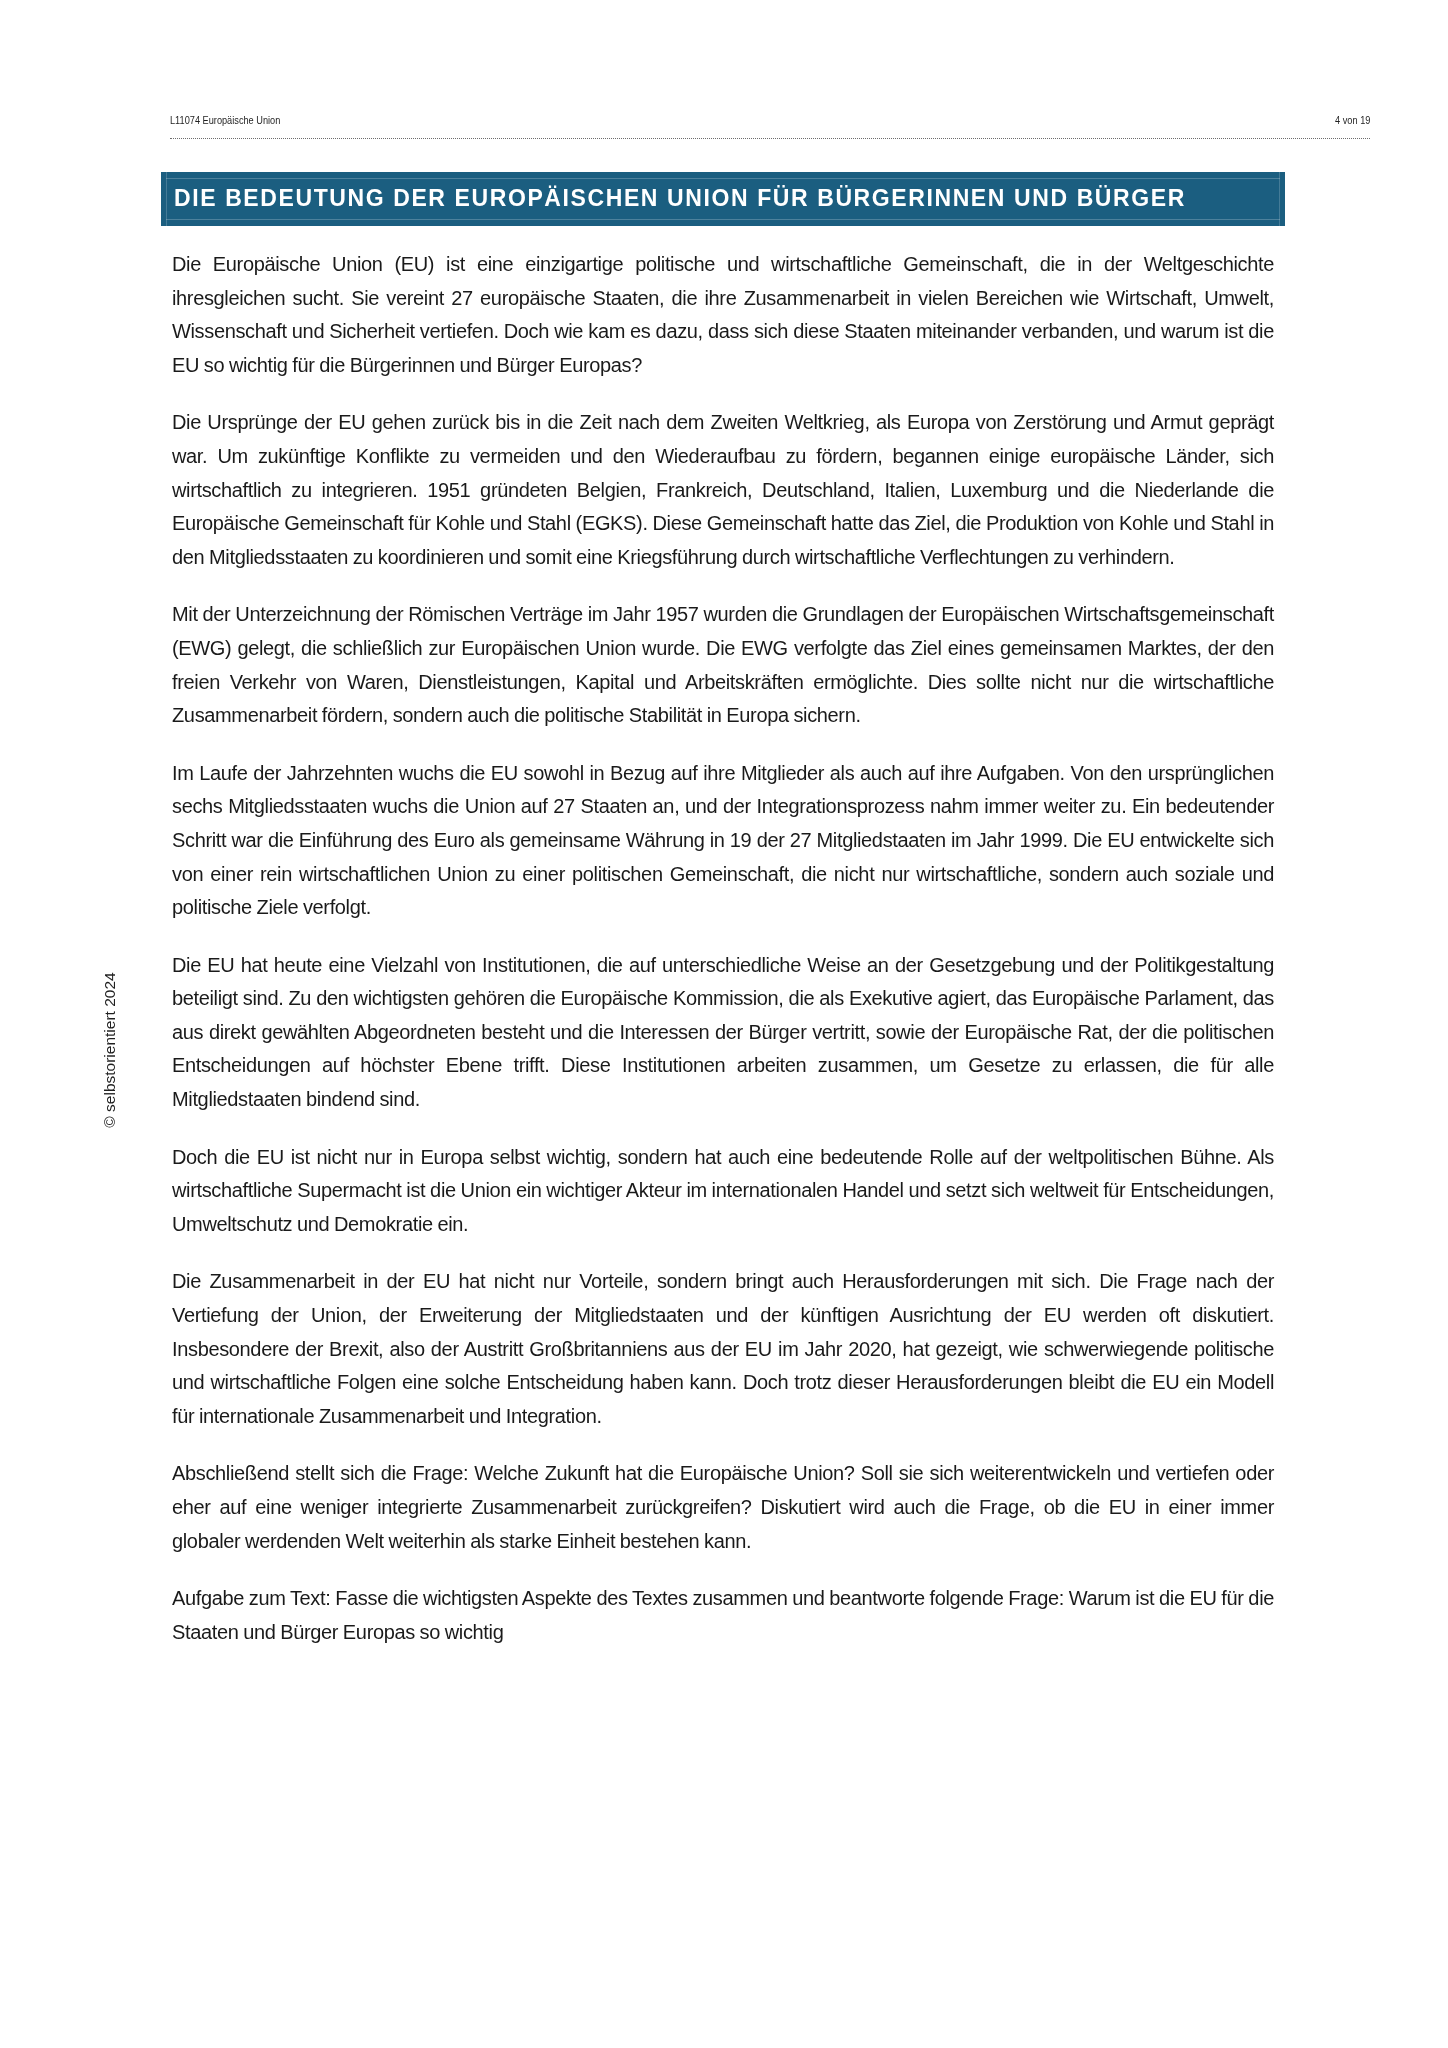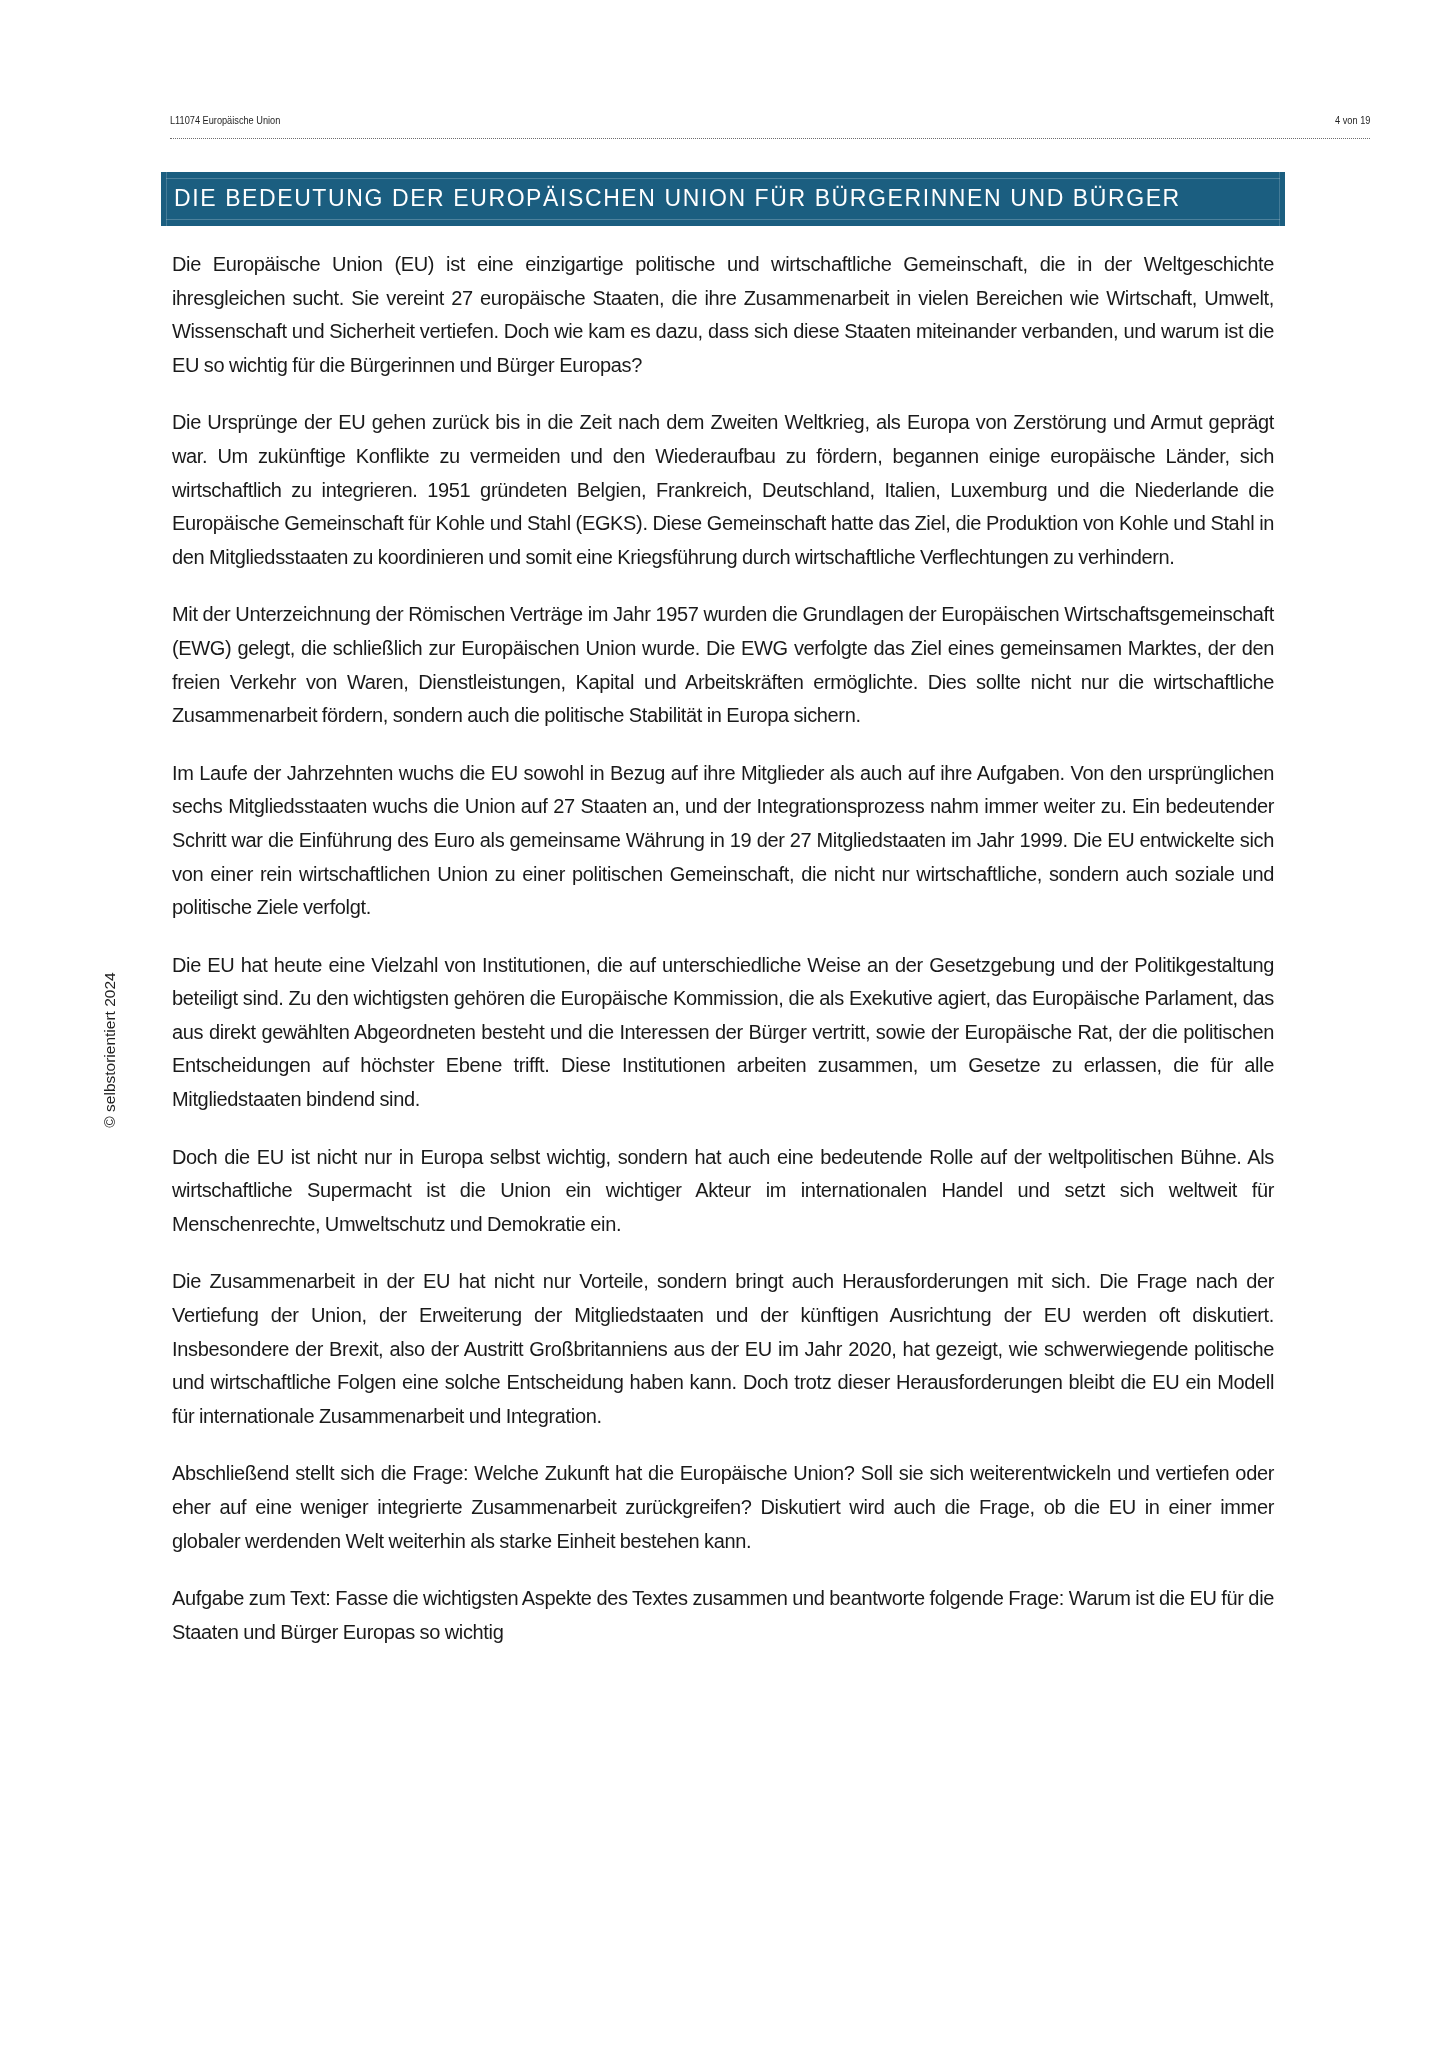--- a/index.html
+++ b/index.html
@@ -64,21 +64,21 @@
       border-left: 1px solid rgba(255,255,255,0.18);
       border-right: 1px solid rgba(255,255,255,0.18);
       pointer-events: none;
     }
     .title-bar h1 {
       margin: 0;
       position: absolute;
       left: 13px;
       top: 13px;
       font-size: 23px;
-      font-weight: normal;
+      font-weight: bold;
       letter-spacing: 1.6px;
       color: #ffffff;
       white-space: nowrap;
     }
     .body-text {
       position: absolute;
       left: 172px;
       top: 248px;
       width: 1102px;
     }
@@ -115,19 +115,19 @@
 <div class="title-bar">
   <h1>DIE BEDEUTUNG DER EUROPÄISCHEN UNION FÜR BÜRGERINNEN UND BÜRGER</h1>
 </div>
 
 <div class="body-text">
   <p>Die Europäische Union (EU) ist eine einzigartige politische und wirtschaftliche Gemeinschaft, die in der Weltgeschichte ihresgleichen sucht. Sie vereint 27 europäische Staaten, die ihre Zusammenarbeit in vielen Bereichen wie Wirtschaft, Umwelt, Wissenschaft und Sicherheit vertiefen. Doch wie kam es dazu, dass sich diese Staaten miteinander verbanden, und warum ist die EU so wichtig für die Bürgerinnen und Bürger Europas?</p>
   <p>Die Ursprünge der EU gehen zurück bis in die Zeit nach dem Zweiten Weltkrieg, als Europa von Zerstörung und Armut geprägt war. Um zukünftige Konflikte zu vermeiden und den Wiederaufbau zu fördern, begannen einige europäische Länder, sich wirtschaftlich zu integrieren. 1951 gründeten Belgien, Frankreich, Deutschland, Italien, Luxemburg und die Niederlande die Europäische Gemeinschaft für Kohle und Stahl (EGKS). Diese Gemeinschaft hatte das Ziel, die Produktion von Kohle und Stahl in den Mitgliedsstaaten zu koordinieren und somit eine Kriegsführung durch wirtschaftliche Verflechtungen zu verhindern.</p>
   <p>Mit der Unterzeichnung der Römischen Verträge im Jahr 1957 wurden die Grundlagen der Europäischen Wirtschaftsgemeinschaft (EWG) gelegt, die schließlich zur Europäischen Union wurde. Die EWG verfolgte das Ziel eines gemeinsamen Marktes, der den freien Verkehr von Waren, Dienstleistungen, Kapital und Arbeitskräften ermöglichte. Dies sollte nicht nur die wirtschaftliche Zusammenarbeit fördern, sondern auch die politische Stabilität in Europa sichern.</p>
   <p>Im Laufe der Jahrzehnten wuchs die EU sowohl in Bezug auf ihre Mitglieder als auch auf ihre Aufgaben. Von den ursprünglichen sechs Mitgliedsstaaten wuchs die Union auf 27 Staaten an, und der Integrationsprozess nahm immer weiter zu. Ein bedeutender Schritt war die Einführung des Euro als gemeinsame Währung in 19 der 27 Mitgliedstaaten im Jahr 1999. Die EU entwickelte sich von einer rein wirtschaftlichen Union zu einer politischen Gemeinschaft, die nicht nur wirtschaftliche, sondern auch soziale und politische Ziele verfolgt.</p>
   <p>Die EU hat heute eine Vielzahl von Institutionen, die auf unterschiedliche Weise an der Gesetzgebung und der Politikgestaltung beteiligt sind. Zu den wichtigsten gehören die Europäische Kommission, die als Exekutive agiert, das Europäische Parlament, das aus direkt gewählten Abgeordneten besteht und die Interessen der Bürger vertritt, sowie der Europäische Rat, der die politischen Entscheidungen auf höchster Ebene trifft. Diese Institutionen arbeiten zusammen, um Gesetze zu erlassen, die für alle Mitgliedstaaten bindend sind.</p>
-  <p>Doch die EU ist nicht nur in Europa selbst wichtig, sondern hat auch eine bedeutende Rolle auf der weltpolitischen Bühne. Als wirtschaftliche Supermacht ist die Union ein wichtiger Akteur im internationalen Handel und setzt sich weltweit für Menschenrechte, Umweltschutz und Demokratie ein.</p>
+  <p>Doch die EU ist nicht nur in Europa selbst wichtig, sondern hat auch eine bedeutende Rolle auf der weltpolitischen Bühne. Als wirtschaftliche Supermacht ist die Union ein wichtiger Akteur im internationalen Handel und setzt sich weltweit für Entscheidungen, Umweltschutz und Demokratie ein.</p>
   <p>Die Zusammenarbeit in der EU hat nicht nur Vorteile, sondern bringt auch Herausforderungen mit sich. Die Frage nach der Vertiefung der Union, der Erweiterung der Mitgliedstaaten und der künftigen Ausrichtung der EU werden oft diskutiert. Insbesondere der Brexit, also der Austritt Großbritanniens aus der EU im Jahr 2020, hat gezeigt, wie schwerwiegende politische und wirtschaftliche Folgen eine solche Entscheidung haben kann. Doch trotz dieser Herausforderungen bleibt die EU ein Modell für internationale Zusammenarbeit und Integration.</p>
   <p>Abschließend stellt sich die Frage: Welche Zukunft hat die Europäische Union? Soll sie sich weiterentwickeln und vertiefen oder eher auf eine weniger integrierte Zusammenarbeit zurückgreifen? Diskutiert wird auch die Frage, ob die EU in einer immer globaler werdenden Welt weiterhin als starke Einheit bestehen kann.</p>
   <p class="task">Aufgabe zum Text: Fasse die wichtigsten Aspekte des Textes zusammen und beantworte folgende Frage: Warum ist die EU für die Staaten und Bürger Europas so wichtig</p>
 </div>
 
 <div class="copyright">© selbstorientiert 2024</div>
 
 </body></html>

